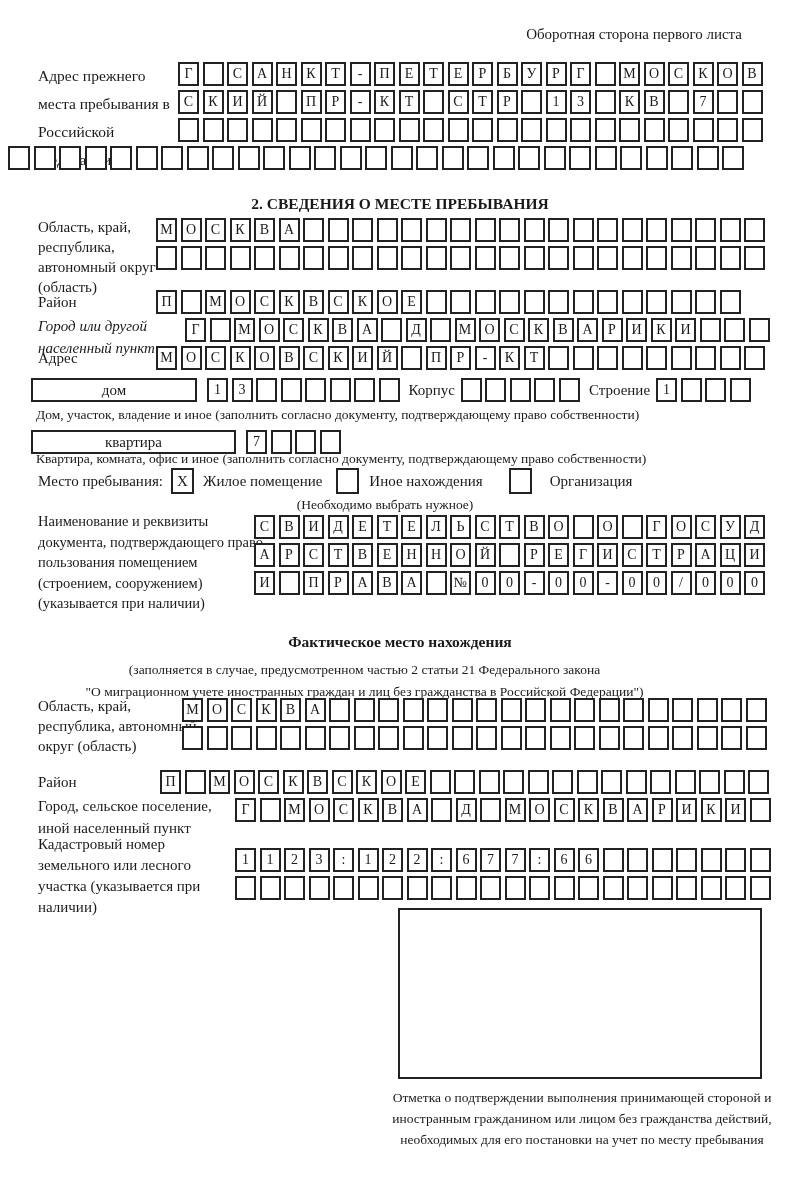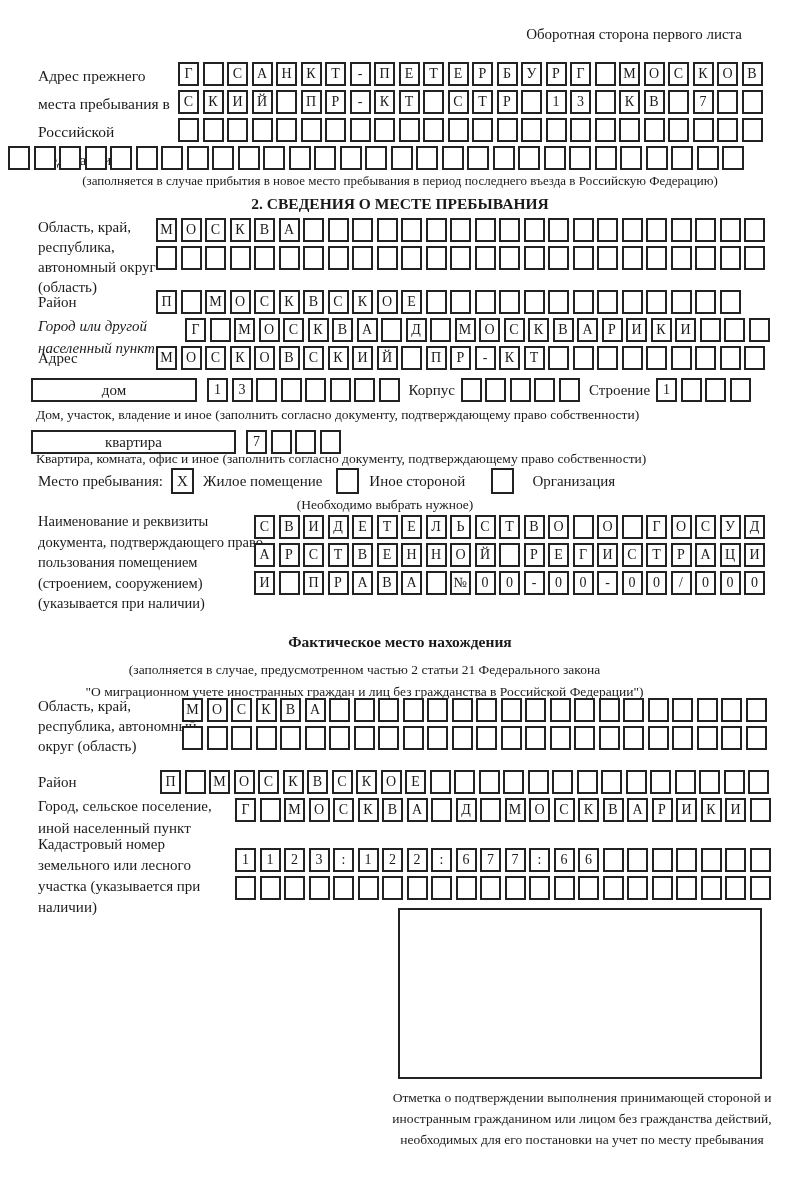--- a/index.html
+++ b/index.html
@@ -150,21 +150,20 @@
       <span class="cell"></span>
       <span class="cell"></span>
       <span class="cell"></span>
       <span class="cell"></span>
       <span class="cell"></span>
       <span class="cell"></span>
       <span class="cell"></span>
       <span class="cell"></span>
       <span class="cell"></span>
     </div>
-  <div class="abs note center" style="top:172px;width:800px;">(заполняется в случае прибытия в новое место пребывания в период последнего въезда в Российскую Федерацию)</div>
 
   <div class="abs title" style="top:195px;">2. СВЕДЕНИЯ О МЕСТЕ ПРЕБЫВАНИЯ</div>
 
   <div class="abs lbl" style="left:38px;top:217px;width:128px;">Область, край, республика, автономный округ (область)</div>
   <div class="abs rowstack" style="left:156px;top:218px;">
     <div class="cellrow">
         <span class="cell">М</span>
         <span class="cell">О</span>
         <span class="cell">С</span>
         <span class="cell">К</span>
@@ -343,21 +342,21 @@
         <span class="cell"></span>
       </div>
   </div>
   <div class="abs note" style="left:36px;top:450px;font-size:13.5px;">Квартира, комната, офис и иное (заполнить согласно документу, подтверждающему право собственности)</div>
 
   <div class="abs flexrow" style="left:38px;top:468px;">
     <div class="seglbl">Место пребывания:</div>
     <div class="checkbox" style="margin-left:8px;">X</div>
     <div class="seglbl" style="margin-left:9px;">Жилое помещение</div>
     <div class="checkbox" style="margin-left:14px;"></div>
-    <div class="seglbl" style="margin-left:10px;">Иное стороной</div>
+    <div class="seglbl" style="margin-left:10px;">Иное нахождения</div>
     <div class="checkbox" style="margin-left:26px;"></div>
     <div class="seglbl" style="margin-left:18px;">Организация</div>
   </div>
   <div class="abs note center" style="top:496px;width:770px;font-size:13.5px;">(Необходимо выбрать нужное)</div>
 
   <div class="abs lbl" style="left:38px;top:511px;width:228px;font-size:14.5px;line-height:20.5px;">Наименование и реквизиты документа, подтверждающего право пользования помещением (строением, сооружением) (указывается при наличии)</div>
   <div class="abs rowstack" style="left:254px;top:515px;">
     <div class="cellrow">
         <span class="cell">С</span>
         <span class="cell">В</span>

